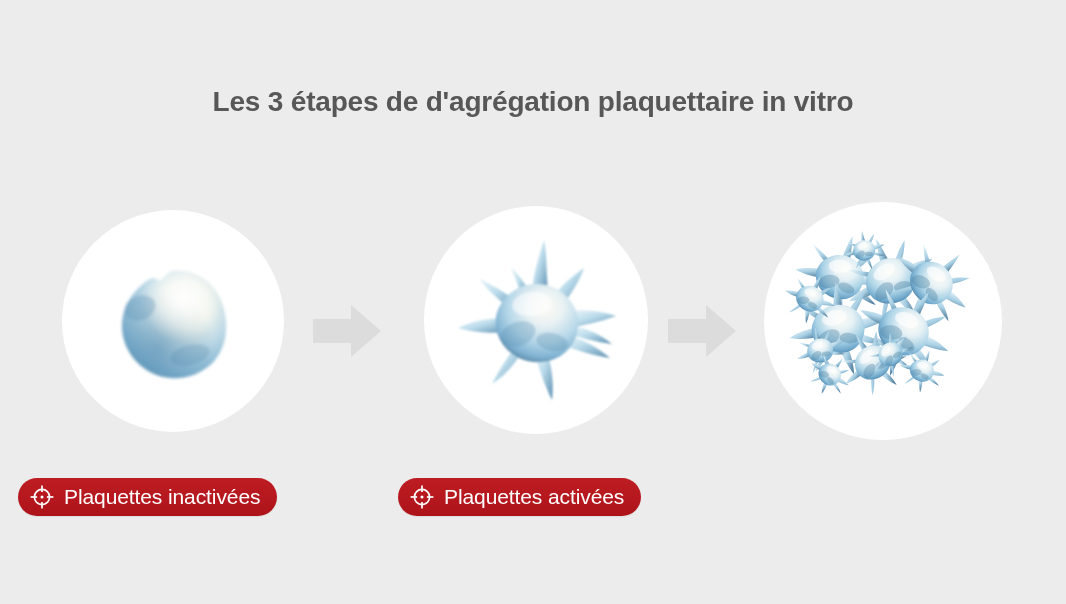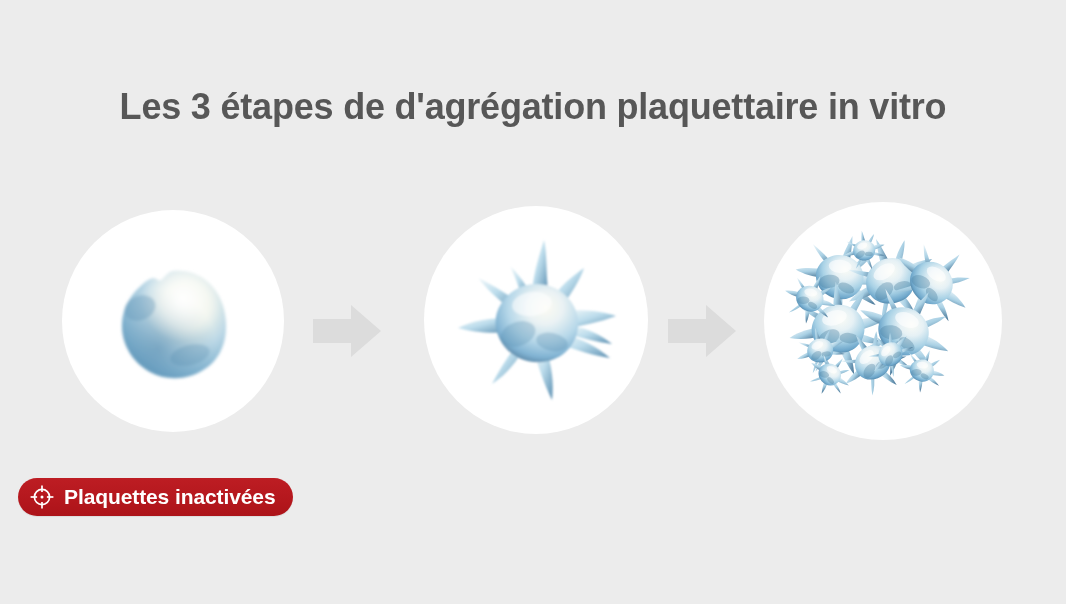--- a/index.html
+++ b/index.html
@@ -20,21 +20,21 @@
     background: #ececec;
   }
 
   
   #page-title {
     position: absolute;
     left: 0;
     top: 86px;
     width: 1066px;
     text-align: center;
-    font-size: 36px;
+    font-size: 28px;
     font-weight: bold;
     color: #575757;
     letter-spacing: -0.2px;
     white-space: nowrap;
   }
 
   
   .stage-circle {
     position: absolute;
     border-radius: 50%;
@@ -78,21 +78,21 @@
   .badge-icon {
     width: 26px;
     height: 26px;
     flex: 0 0 26px;
     margin-right: 9px;
     display: block;
   }
   .badge-label {
     color: #ffffff;
     font-size: 21px;
-    font-weight: bold;
+    font-weight: normal;
     letter-spacing: -0.1px;
     white-space: nowrap;
     line-height: 1;
     padding-bottom: 2px;
   }
 </style>
 </head>
 <body>
 
 <div id="stage">
@@ -264,15 +264,26 @@
       <circle cx="13" cy="13" r="7.6" fill="none" stroke="#ffffff" stroke-width="1.7"></circle>
       <line x1="13" y1="1.6" x2="13" y2="8.1" stroke="#ffffff" stroke-width="1.7" stroke-linecap="butt"></line>
       <line x1="13" y1="17.9" x2="13" y2="24.4" stroke="#ffffff" stroke-width="1.7" stroke-linecap="butt"></line>
       <line x1="1.6" y1="13" x2="8.1" y2="13" stroke="#ffffff" stroke-width="1.7" stroke-linecap="butt"></line>
       <line x1="17.9" y1="13" x2="24.4" y2="13" stroke="#ffffff" stroke-width="1.7" stroke-linecap="butt"></line>
       <circle cx="13" cy="13" r="1.5" fill="#ffffff"></circle>
     </svg>
     <span class="badge-label">Plaquettes inactivées</span>
   </div>
 
+  <div class="stage-badge" id="badge-2">
+    <svg class="badge-icon" viewBox="0 0 26 26">
+      <circle cx="13" cy="13" r="7.6" fill="none" stroke="#ffffff" stroke-width="1.7"></circle>
+      <line x1="13" y1="1.6" x2="13" y2="8.1" stroke="#ffffff" stroke-width="1.7"></line>
+      <line x1="13" y1="17.9" x2="13" y2="24.4" stroke="#ffffff" stroke-width="1.7"></line>
+      <line x1="1.6" y1="13" x2="8.1" y2="13" stroke="#ffffff" stroke-width="1.7"></line>
+      <line x1="17.9" y1="13" x2="24.4" y2="13" stroke="#ffffff" stroke-width="1.7"></line>
+      <circle cx="13" cy="13" r="1.5" fill="#ffffff"></circle>
+    </svg>
+    <span class="badge-label">Plaquettes activées</span>
+  </div>
 
 
 </div>
 
 </body></html>

